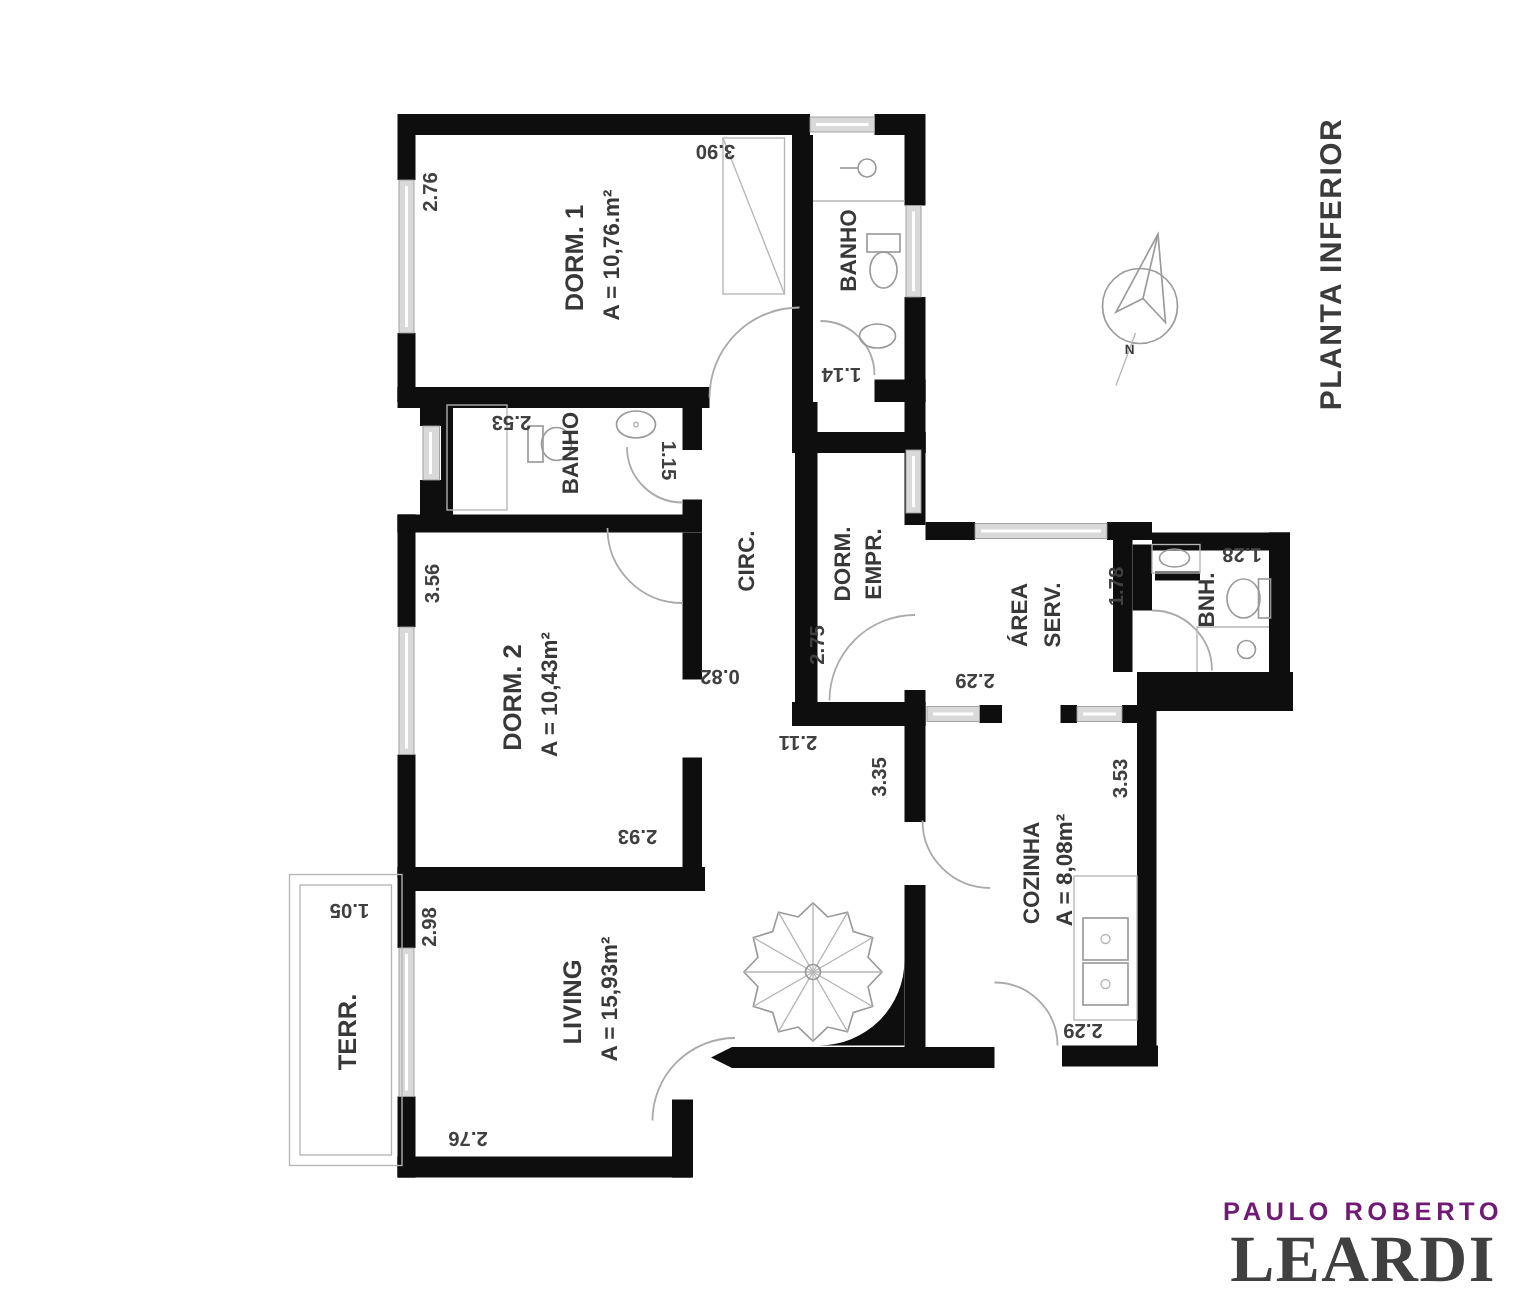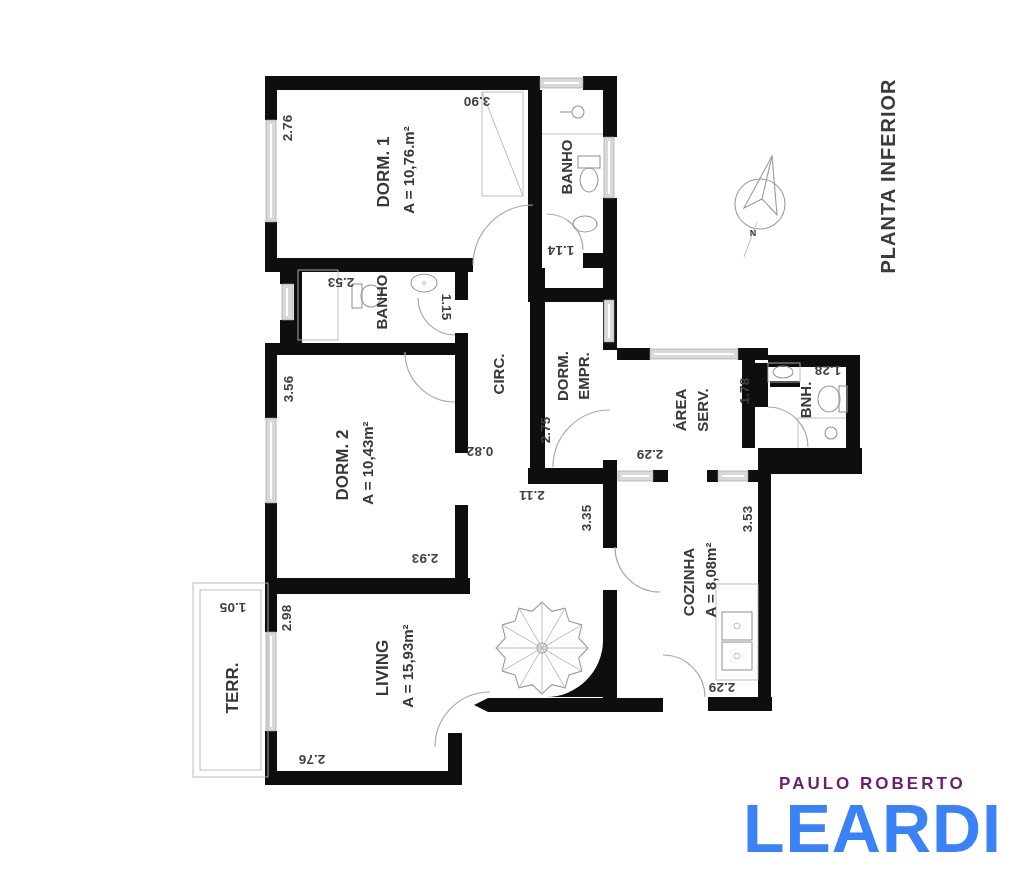--- a/index.html
+++ b/index.html
@@ -12,21 +12,21 @@
   .fix{fill:none;stroke:#9a9a9a;stroke-width:1.1;}
   .fixl{fill:none;stroke:#b5b5b5;stroke-width:.9;}
   .arc{fill:none;stroke:#aaaaaa;stroke-width:1.2;}
   text{fill:#383838;font-family:"Liberation Sans",sans-serif;font-weight:bold;}
   .rm{font-size:17px;}
   .rs{font-size:15px;}
   .dim{font-size:13.5px;fill:#404040;}
   .ttl{font-size:20px;fill:#3b3b3b;letter-spacing:1px;}
   #logo{position:absolute;right:22px;bottom:14px;text-align:center;line-height:1;}
   #logo .l1{color:#701a75;font-size:17px;font-weight:600;letter-spacing:3px;display:block;}
-  #logo .l2{color:#3b82f6;font-size:68px;font-weight:800;letter-spacing:1px;display:block;margin-top:2px;}
+  #logo .l2{color:#404040;font-size:44px;font-weight:800;letter-spacing:1px;display:block;margin-top:2px;font-family:Liberation Serif, serif;}
 </style>
 </head>
 <body>
 
 <div id="page">
 <svg id="plan-svg" width="1024" height="876" viewBox="0 0 1024 876">
 
   <g>
     <rect class="wall" x="265" y="76" width="275" height="14"></rect>
     <rect class="wall" x="583" y="76" width="34" height="14"></rect>

